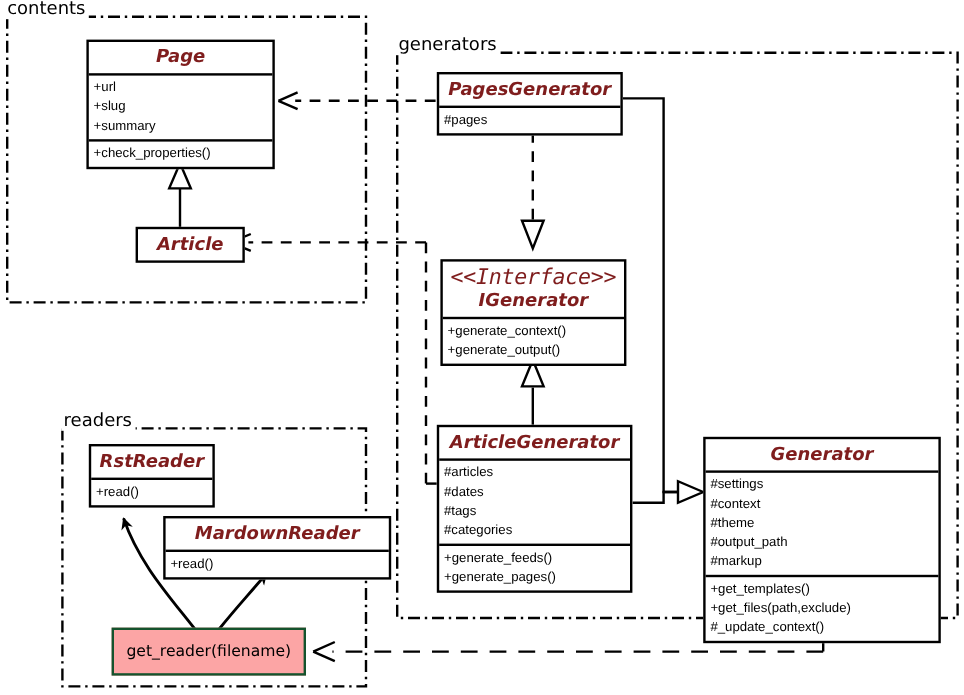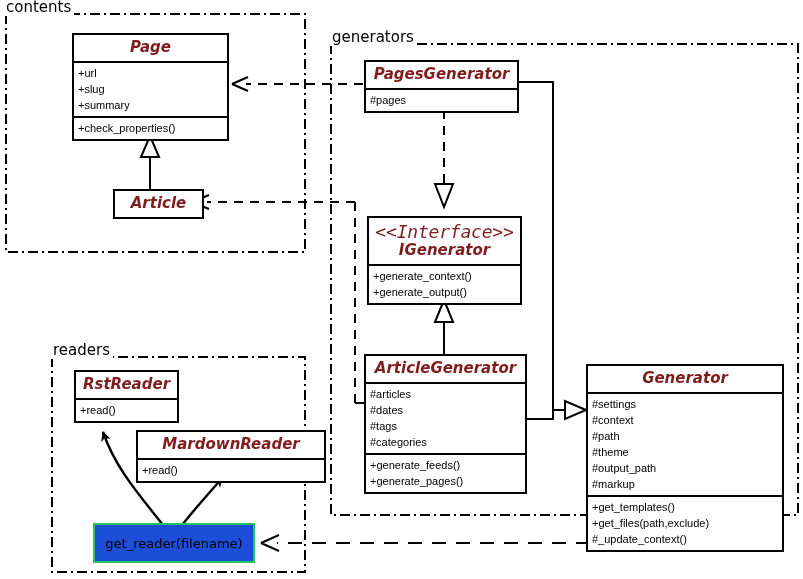--- a/index.html
+++ b/index.html
@@ -64,22 +64,22 @@
     white-space: nowrap;
   }
   .uml-compartment div {
     white-space: nowrap;
   }
 
   
   .plain-box {
     position: absolute;
     box-sizing: border-box;
-    border: 2px solid #22c55e;
-    background: #1d4ed8;
+    border: 2px solid #14532d;
+    background: #fca5a5;
     display: flex;
     align-items: center;
     justify-content: center;
     font-family: "DejaVu Sans", sans-serif;
     font-size: 13px;
     color: #000;
     z-index: 5;
     white-space: nowrap;
   }
 
@@ -233,21 +233,20 @@
       <div>+generate_feeds()</div>
       <div>+generate_pages()</div>
     </div>
   </div>
 
   <div class="uml-box" style="left:586px; top:321px; width:198px;margin-top:43px;">
     <div class="uml-name">Generator</div>
     <div class="uml-compartment uml-sep">
       <div>#settings</div>
       <div>#context</div>
-      <div>#path</div>
       <div>#theme</div>
       <div>#output_path</div>
       <div>#markup</div>
     </div>
     <div class="uml-compartment uml-sep">
       <div>+get_templates()</div>
       <div>+get_files(path,exclude)</div>
       <div>#_update_context()</div>
     </div>
   </div>

